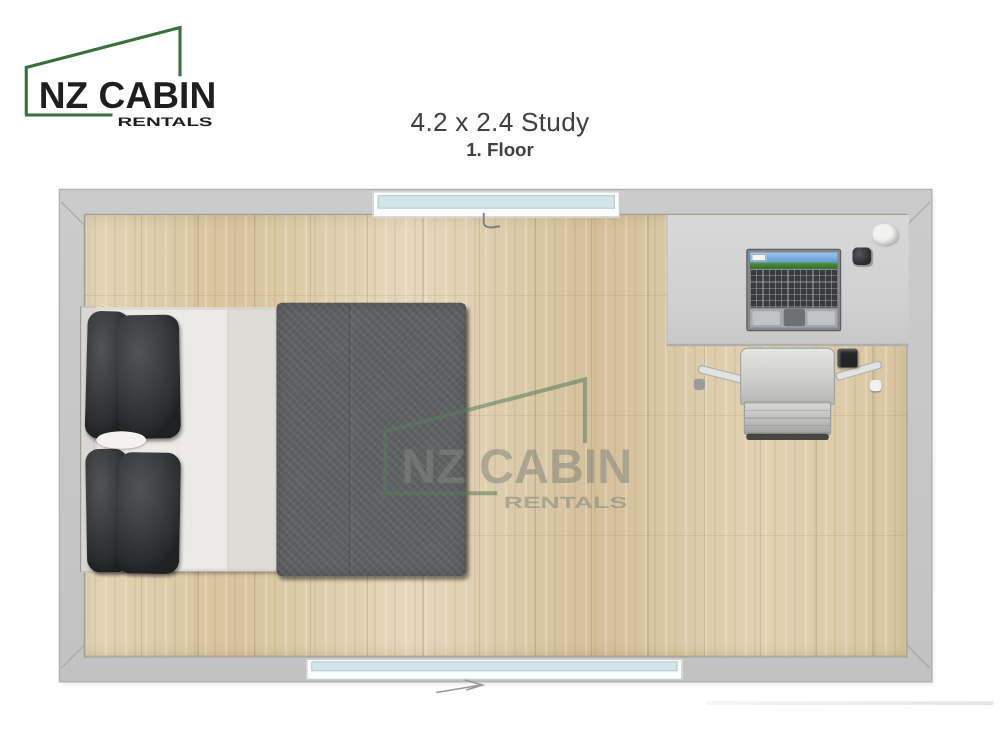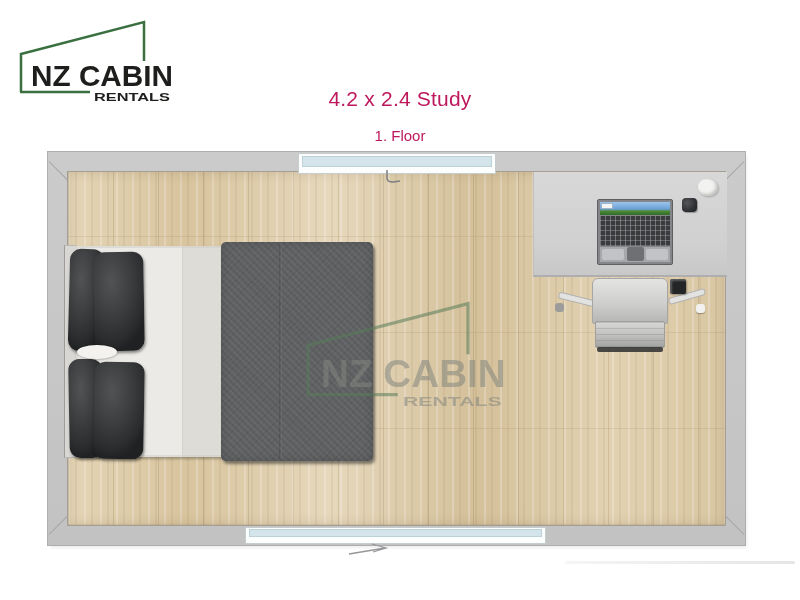--- a/index.html
+++ b/index.html
@@ -5,23 +5,23 @@
   html,body{margin:0;padding:0;background:#ffffff;}
   .canvas{position:relative;width:800px;height:600px;background:#fff;overflow:hidden;
           font-family:"Liberation Sans",sans-serif;}
 
   
   .logo{position:absolute;left:4px;top:0;width:210px;height:118px;}
   .logo-name{font-family:"Liberation Sans",sans-serif;font-weight:bold;font-size:30px;fill:#1e1e1c;}
   .logo-sub{font-family:"Liberation Sans",sans-serif;font-weight:bold;font-size:10px;fill:#1e1e1c;}
 
   
-  .header{position:absolute;left:0;top:87px;width:100%;text-align:center;color:#be185d;}
+  .header{position:absolute;left:0;top:87px;width:100%;text-align:center;color:#404040;}
   .title{font-size:21px;font-weight:400;letter-spacing:.2px;}
-  .subtitle{font-size:15px;margin-top:16px;}
+  .subtitle{font-size:15px;margin-top:1px;font-weight:bold;}
 
   
   .plan{position:absolute;left:48px;top:152px;width:697px;height:393px;
         background:linear-gradient(180deg,#cbcbcc 0%,#c6c6c7 60%,#c2c2c3 100%);
         box-shadow:0 0 0 1px #aeaeaf, 2px 3px 3px rgba(0,0,0,0.07);}
   .miter{position:absolute;height:1px;width:26px;background:#a5a5a7;}
   .miter.tl{left:1px;top:9px;transform-origin:left center;transform:rotate(45deg);}
   .miter.tr{right:1px;top:9px;transform-origin:right center;transform:rotate(-45deg);}
   .miter.bl{left:1px;bottom:10px;transform-origin:left center;transform:rotate(-45deg);}
   .miter.br{right:1px;bottom:10px;transform-origin:right center;transform:rotate(45deg);}

